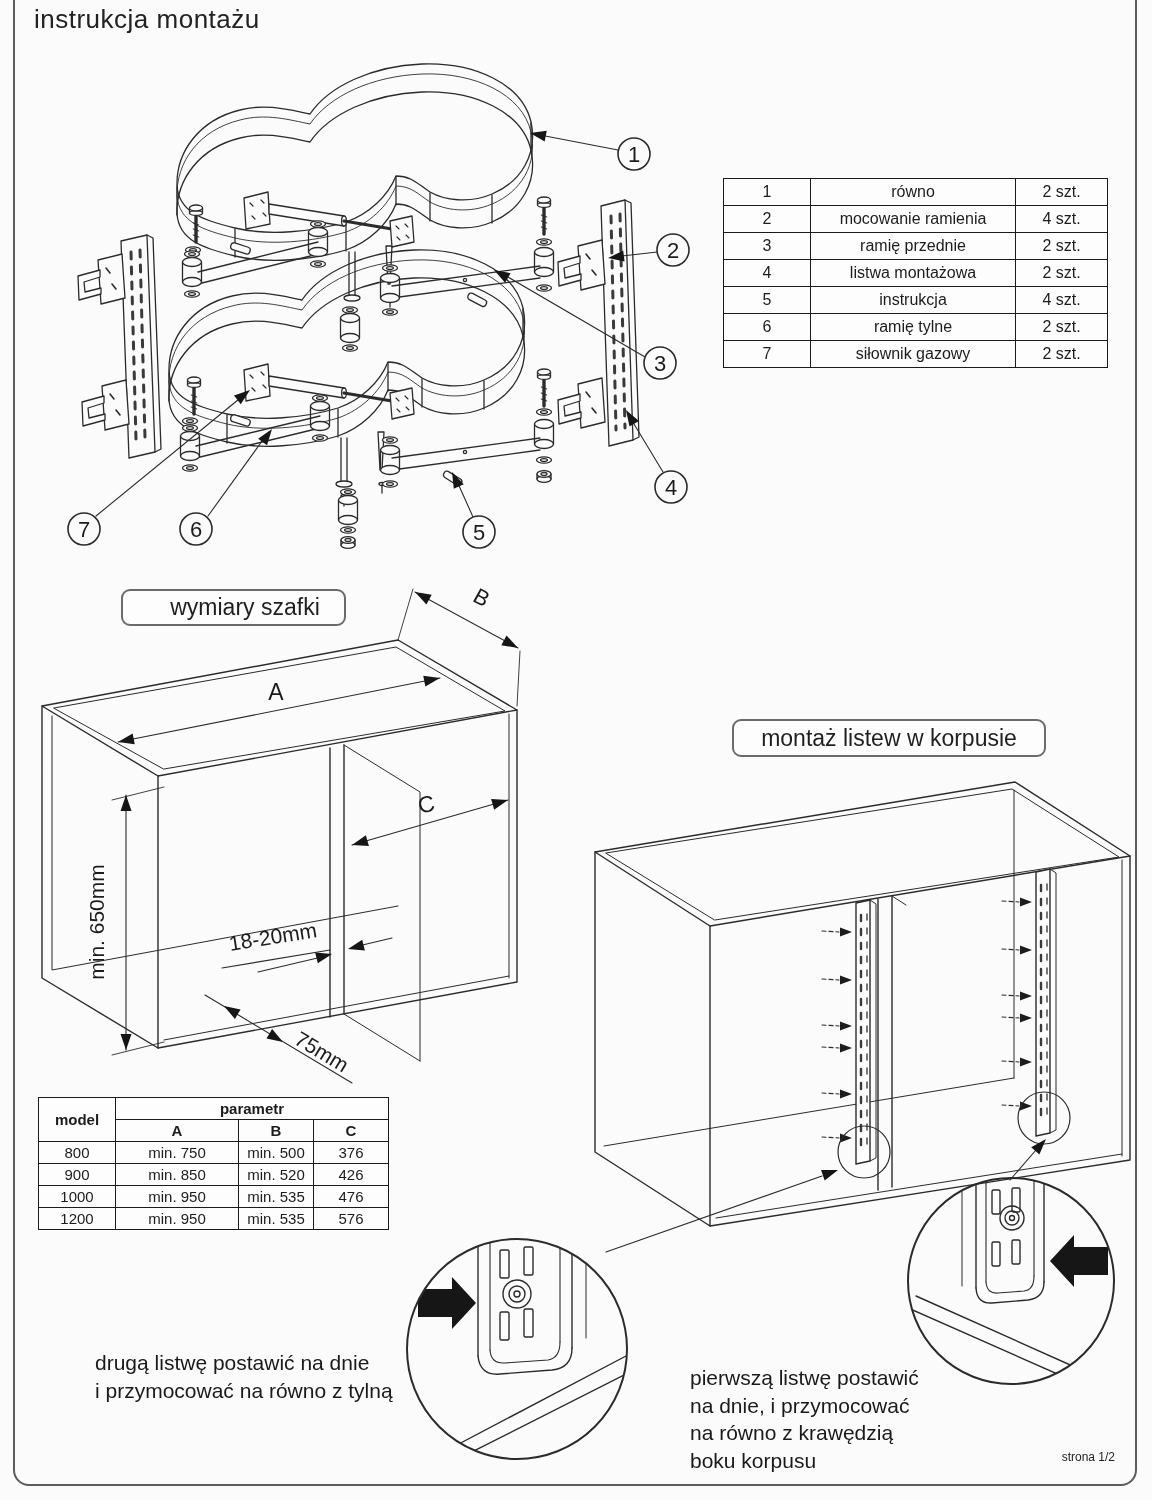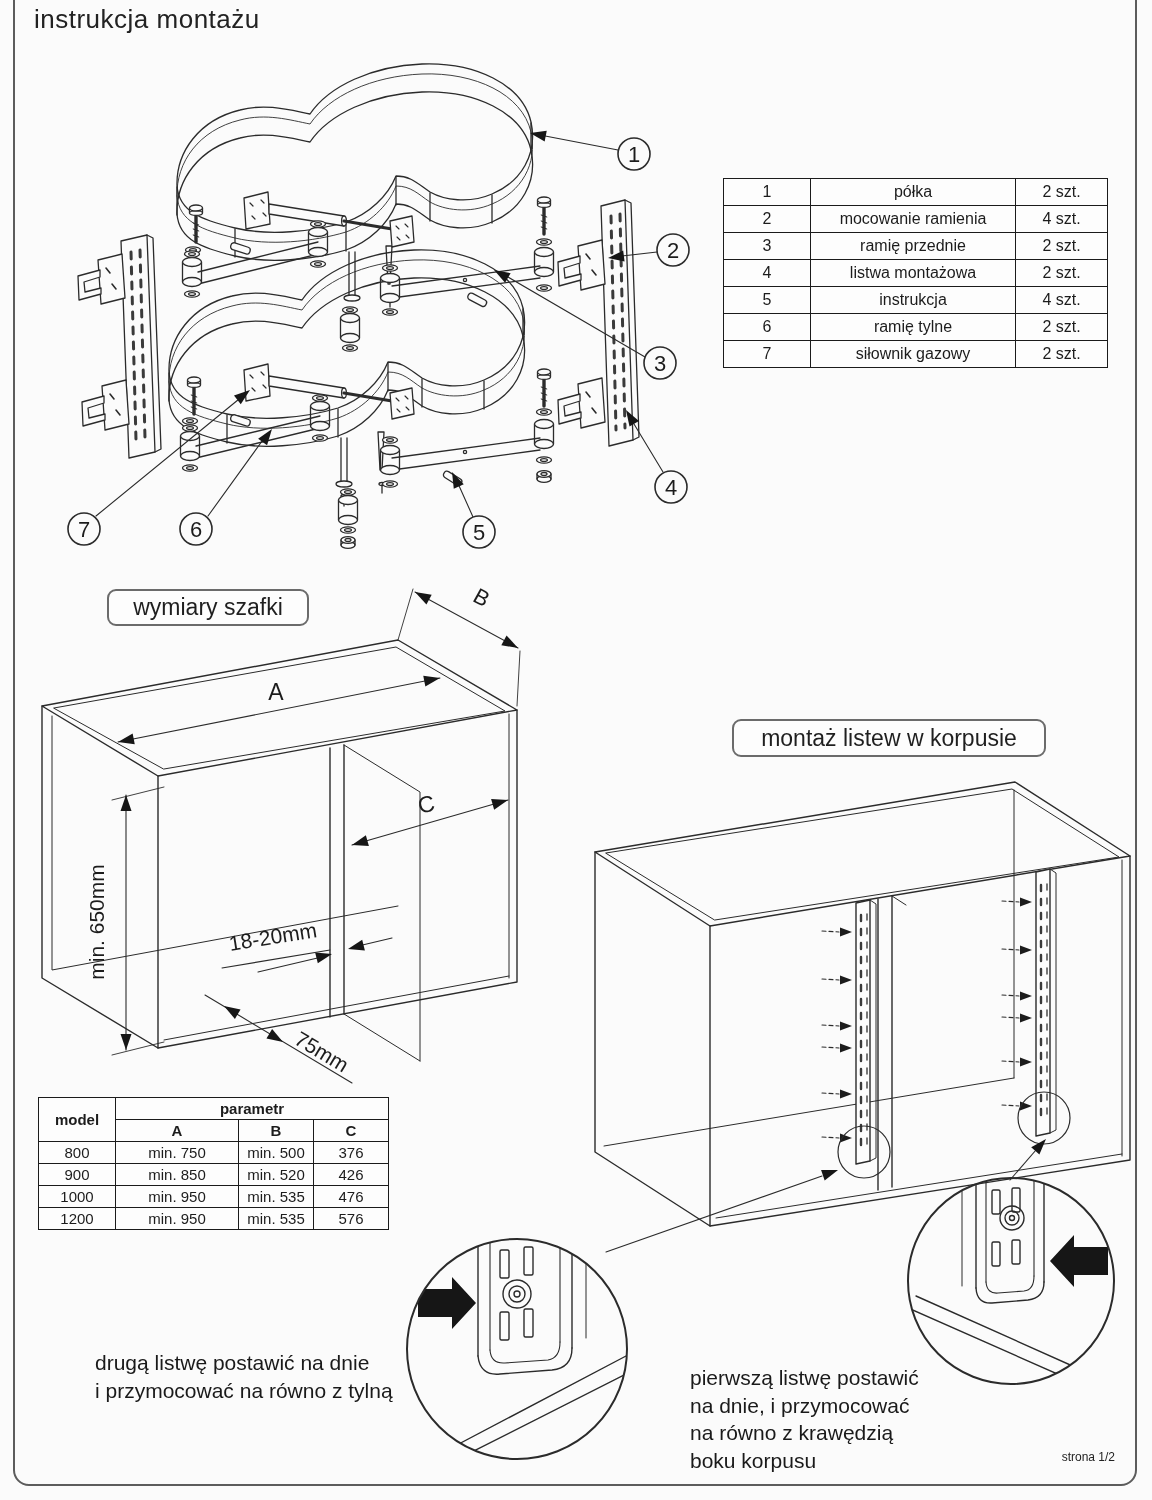--- a/index.html
+++ b/index.html
@@ -13,21 +13,21 @@
   }
   .page-title{
     position:absolute;left:34px;top:4px;font-size:26px;letter-spacing:.5px;color:#222;
   }
   svg{position:absolute;}
   svg text{font-family:"Liberation Sans",sans-serif;fill:#1c1c1c;}
   .label-box{
     position:absolute;display:flex;align-items:center;justify-content:center;
     border:2px solid #6b6b6b;border-radius:9px;background:#fdfdfd;font-size:23px;color:#1f1f1f;
   }
-  .lb-dim{left:107px;top:589px;width:198px;height:33px;}
+  .lb-dim{left:121px;top:589px;width:198px;height:33px;padding-left:23px;}
   .lb-strip{left:732px;top:719px;width:310px;height:34px;}
   table{border-collapse:collapse;position:absolute;background:#fdfdfd;}
   .parts-table{left:723px;top:178px;font-size:16px;}
   .parts-table td{border:1.7px solid #1b1b1b;height:26px;text-align:center;padding:0 4px;}
   .model-table{left:38px;top:1097px;font-size:15px;}
   .model-table td{border:1.7px solid #1b1b1b;height:21px;text-align:center;padding:0 2px;}
   .model-table td.b{font-weight:bold;}
   .note{position:absolute;font-size:21px;line-height:27.5px;color:#1a1a1a;}
   .note-left{left:95px;top:1349px;}
   .note-right{left:690px;top:1320px;margin-top:44px;}
@@ -243,21 +243,21 @@
 
   <table class="parts-table">
     <colgroup>
         <col style="width:87px">
         <col style="width:205px">
         <col style="width:92px">
       </colgroup>
     <tbody>
       <tr>
           <td>1</td>
-          <td>półka</td>
+          <td>równo</td>
           <td>2 szt.</td>
         </tr>
       <tr>
           <td>2</td>
           <td>mocowanie ramienia</td>
           <td>4 szt.</td>
         </tr>
       <tr>
           <td>3</td>
           <td>ramię przednie</td>

